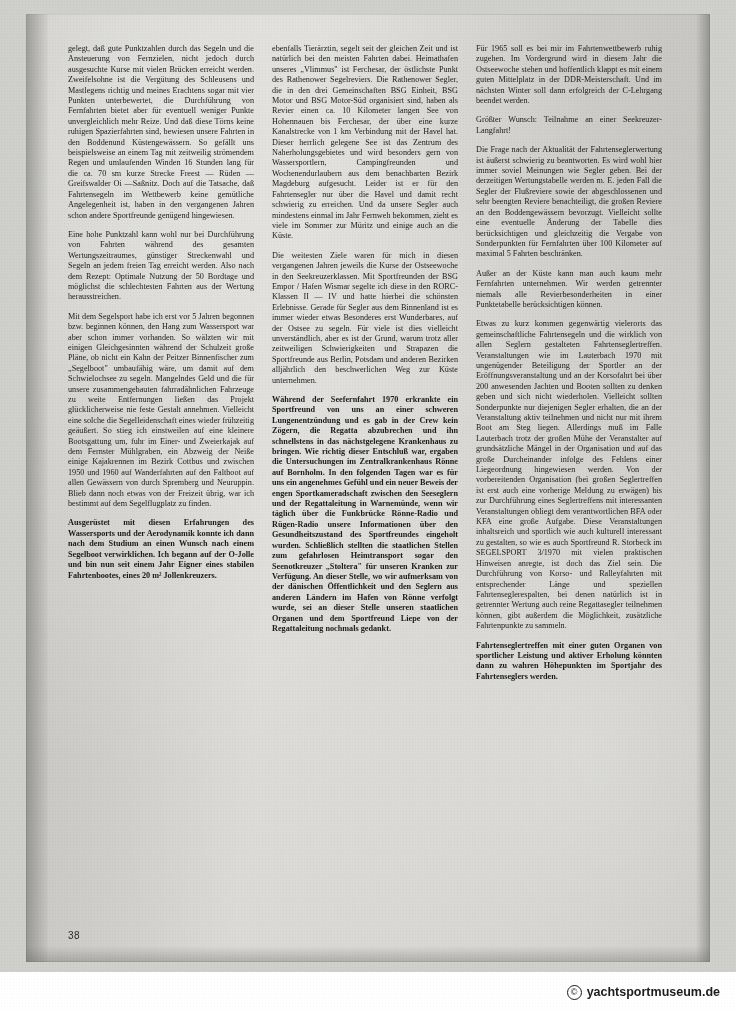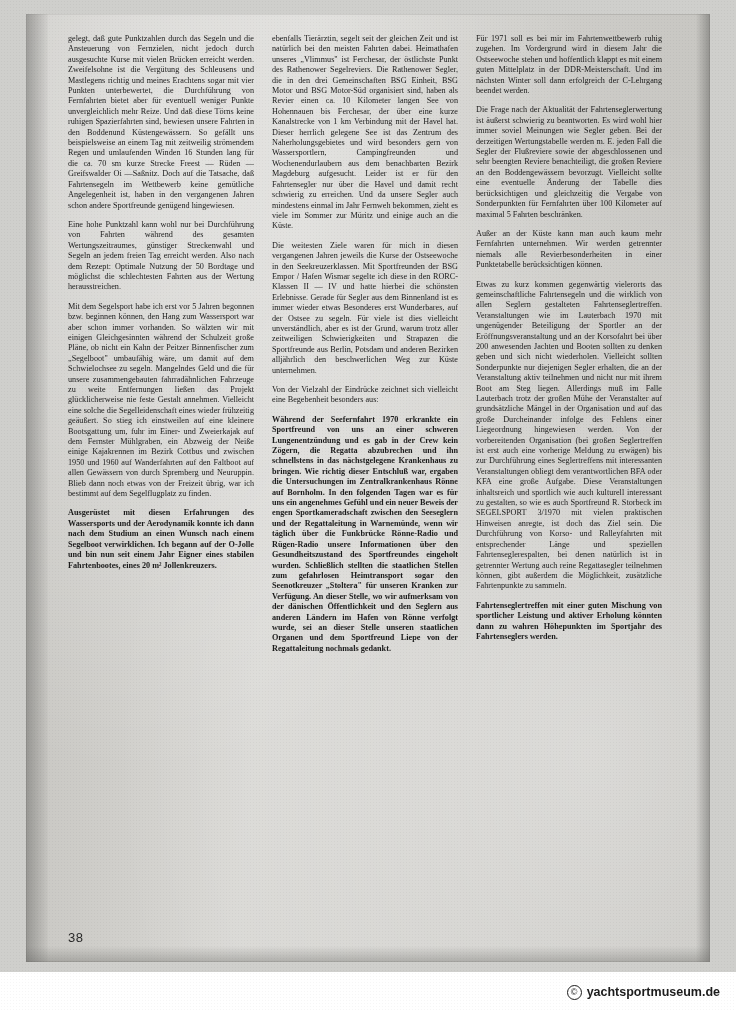--- a/index.html
+++ b/index.html
@@ -60,21 +60,21 @@
     position: absolute;
     left: 0; right: 0; bottom: 0;
     height: 16px;
     background: linear-gradient(0deg, rgba(110,110,106,0.40), rgba(150,150,146,0.0));
     pointer-events: none;
   }
 
   #columns {
     position: absolute;
     left: 68px;
-    top: 34px;
+    top: 44px;
     width: 594px;
     height: 880px;
     display: flex;
     gap: 18px;
     z-index: 2;
   }
   .column {
     width: 186px;
     font-size: 8.2px;
     line-height: 10.4px;
@@ -89,21 +89,21 @@
     text-align: justify;
   }
   .column p:last-child {
     margin-bottom: 0;
     font-weight: bold;
   }
   .folio {
     position: absolute;
     left: 68px;
     top: 930px;
-    font-size: 13px;
+    font-size: 10px;
     font-family: "Liberation Sans", sans-serif;
     color: #2a2a2a;
     letter-spacing: 0.5px;
     z-index: 3;
   }
   
   #footer {
     position: absolute;
     left: 0;
     bottom: 0;
@@ -161,29 +161,29 @@
   <div id="columns">
     <div class="column">
       <p>gelegt, daß gute Punktzahlen durch das Segeln und die Ansteuerung von Fernzielen, nicht jedoch durch ausgesuchte Kurse mit vielen Brücken erreicht werden. Zweifelsohne ist die Vergütung des Schleusens und Mastlegens richtig und meines Erachtens sogar mit vier Punkten unterbewertet, die Durchführung von Fernfahrten bietet aber für eventuell weniger Punkte unvergleichlich mehr Reize. Und daß diese Törns keine ruhigen Spazierfahrten sind, bewiesen unsere Fahrten in den Boddenund Küstengewässern. So gefällt uns beispielsweise an einem Tag mit zeitweilig strömendem Regen und umlaufenden Winden 16 Stunden lang für die ca. 70 sm kurze Strecke Freest — Rüden — Greifswalder Oi —Saßnitz. Doch auf die Tatsache, daß Fahrtensegeln im Wettbewerb keine gemütliche Angelegenheit ist, haben in den vergangenen Jahren schon andere Sportfreunde genügend hingewiesen.</p>
       <p>Eine hohe Punktzahl kann wohl nur bei Durchführung von Fahrten während des gesamten Wertungszeitraumes, günstiger Streckenwahl und Segeln an jedem freien Tag erreicht werden. Also nach dem Rezept: Optimale Nutzung der 50 Bordtage und möglichst die schlechtesten Fahrten aus der Wertung herausstreichen.</p>
       <p>Mit dem Segelsport habe ich erst vor 5 Jahren begonnen bzw. beginnen können, den Hang zum Wassersport war aber schon immer vorhanden. So wälzten wir mit einigen Gleichgesinnten während der Schulzeit große Pläne, ob nicht ein Kahn der Peitzer Binnenfischer zum „Segelboot" umbaufähig wäre, um damit auf dem Schwielochsee zu segeln. Mangelndes Geld und die für unsere zusammengebauten fahrradähnlichen Fahrzeuge zu weite Entfernungen ließen das Projekt glücklicherweise nie feste Gestalt annehmen. Vielleicht eine solche die Segelleidenschaft eines wieder frühzeitig geäußert. So stieg ich einstweilen auf eine kleinere Bootsgattung um, fuhr im Einer- und Zweierkajak auf dem Fernster Mühlgraben, ein Abzweig der Neiße einige Kajakrennen im Bezirk Cottbus und zwischen 1950 und 1960 auf Wanderfahrten auf den Faltboot auf allen Gewässern von durch Spremberg und Neuruppin. Blieb dann noch etwas von der Freizeit übrig, war ich bestimmt auf dem Segelflugplatz zu finden.</p>
       <p>Ausgerüstet mit diesen Erfahrungen des Wassersports und der Aerodynamik konnte ich dann nach dem Studium an einen Wunsch nach einem Segelboot verwirklichen. Ich begann auf der O-Jolle und bin nun seit einem Jahr Eigner eines stabilen Fahrtenbootes, eines 20 m² Jollenkreuzers.</p>
     </div>
     <div class="column">
       <p>ebenfalls Tierärztin, segelt seit der gleichen Zeit und ist natürlich bei den meisten Fahrten dabei. Heimathafen unseres „Vlimmus" ist Ferchesar, der östlichste Punkt des Rathenower Segelreviers. Die Rathenower Segler, die in den drei Gemeinschaften BSG Einheit, BSG Motor und BSG Motor-Süd organisiert sind, haben als Revier einen ca. 10 Kilometer langen See von Hohennauen bis Ferchesar, der über eine kurze Kanalstrecke von 1 km Verbindung mit der Havel hat. Dieser herrlich gelegene See ist das Zentrum des Naherholungsgebietes und wird besonders gern von Wassersportlern, Campingfreunden und Wochenendurlaubern aus dem benachbarten Bezirk Magdeburg aufgesucht. Leider ist er für den Fahrtensegler nur über die Havel und damit recht schwierig zu erreichen. Und da unsere Segler auch mindestens einmal im Jahr Fernweh bekommen, zieht es viele im Sommer zur Müritz und einige auch an die Küste.</p>
       <p>Die weitesten Ziele waren für mich in diesen vergangenen Jahren jeweils die Kurse der Ostseewoche in den Seekreuzerklassen. Mit Sportfreunden der BSG Empor / Hafen Wismar segelte ich diese in den RORC-Klassen II — IV und hatte hierbei die schönsten Erlebnisse. Gerade für Segler aus dem Binnenland ist es immer wieder etwas Besonderes erst Wunderbares, auf der Ostsee zu segeln. Für viele ist dies vielleicht unverständlich, aber es ist der Grund, warum trotz aller zeitweiligen Schwierigkeiten und Strapazen die Sportfreunde aus Berlin, Potsdam und anderen Bezirken alljährlich den beschwerlichen Weg zur Küste unternehmen.</p>
-      <p>Von der Vielzahl der Eindrücke zeichnet sich vielleicht eine Begebenheit besonders aus:</p>
       <p>Während der Seefernfahrt 1970 erkrankte ein Sportfreund von uns an einer schweren Lungenentzündung und es gab in der Crew kein Zögern, die Regatta abzubrechen und ihn schnellstens in das nächstgelegene Krankenhaus zu bringen. Wie richtig dieser Entschluß war, ergaben die Untersuchungen im Zentralkrankenhaus Rönne auf Bornholm. In den folgenden Tagen war es für uns ein angenehmes Gefühl und ein neuer Beweis der engen Sportkameradschaft zwischen den Seeseglern und der Regattaleitung in Warnemünde, wenn wir täglich über die Funkbrücke Rönne-Radio und Rügen-Radio unsere Informationen über den Gesundheitszustand des Sportfreundes eingeholt wurden. Schließlich stellten die staatlichen Stellen zum gefahrlosen Heimtransport sogar den Seenotkreuzer „Stoltera" für unseren Kranken zur Verfügung. An dieser Stelle, wo wir aufmerksam von der dänischen Öffentlichkeit und den Seglern aus anderen Ländern im Hafen von Rönne verfolgt wurde, sei an dieser Stelle unseren staatlichen Organen und dem Sportfreund Liepe von der Regattaleitung nochmals gedankt.</p>
     </div>
     <div class="column">
-      <p>Für 1971 soll es bei mir im Fahrtenwettbewerb ruhig zugehen. Im Vordergrund wird in diesem Jahr die Ostseewoche stehen und hoffentlich klappt es mit einem guten Mittelplatz in der DDR-Meisterschaft. Und im nächsten Winter soll dann erfolgreich der C-Lehrgang beendet werden.</p>
+      <p>Für 1965 soll es bei mir im Fahrtenwettbewerb ruhig zugehen. Im Vordergrund wird in diesem Jahr die Ostseewoche stehen und hoffentlich klappt es mit einem guten Mittelplatz in der DDR-Meisterschaft. Und im nächsten Winter soll dann erfolgreich der C-Lehrgang beendet werden.</p>
+      <p>Größter Wunsch: Teilnahme an einer Seekreuzer-Langfahrt!</p>
       <p>Die Frage nach der Aktualität der Fahrtenseglerwertung ist äußerst schwierig zu beantworten. Es wird wohl hier immer soviel Meinungen wie Segler geben. Bei der derzeitigen Wertungstabelle werden m. E. jeden Fall die Segler der Flußreviere sowie der abgeschlossenen und sehr beengten Reviere benachteiligt, die großen Reviere an den Boddengewässern bevorzugt. Vielleicht sollte eine eventuelle Änderung der Tabelle dies berücksichtigen und gleichzeitig die Vergabe von Sonderpunkten für Fernfahrten über 100 Kilometer auf maximal 5 Fahrten beschränken.</p>
       <p>Außer an der Küste kann man auch kaum mehr Fernfahrten unternehmen. Wir werden getrennter niemals alle Revierbesonderheiten in einer Punktetabelle berücksichtigen können.</p>
       <p>Etwas zu kurz kommen gegenwärtig vielerorts das gemeinschaftliche Fahrtensegeln und die wirklich von allen Seglern gestalteten Fahrtenseglertreffen. Veranstaltungen wie im Lauterbach 1970 mit ungenügender Beteiligung der Sportler an der Eröffnungsveranstaltung und an der Korsofahrt bei über 200 anwesenden Jachten und Booten sollten zu denken geben und sich nicht wiederholen. Vielleicht sollten Sonderpunkte nur diejenigen Segler erhalten, die an der Veranstaltung aktiv teilnehmen und nicht nur mit ihrem Boot am Steg liegen. Allerdings muß im Falle Lauterbach trotz der großen Mühe der Veranstalter auf grundsätzliche Mängel in der Organisation und auf das große Durcheinander infolge des Fehlens einer Liegeordnung hingewiesen werden. Von der vorbereitenden Organisation (bei großen Seglertreffen ist erst auch eine vorherige Meldung zu erwägen) bis zur Durchführung eines Seglertreffens mit interessanten Veranstaltungen obliegt dem verantwortlichen BFA oder KFA eine große Aufgabe. Diese Veranstaltungen inhaltsreich und sportlich wie auch kulturell interessant zu gestalten, so wie es auch Sportfreund R. Storbeck im SEGELSPORT 3/1970 mit vielen praktischen Hinweisen anregte, ist doch das Ziel sein. Die Durchführung von Korso- und Ralleyfahrten mit entsprechender Länge und speziellen Fahrtenseglerespalten, bei denen natürlich ist in getrennter Wertung auch reine Regattasegler teilnehmen können, gibt außerdem die Möglichkeit, zusätzliche Fahrtenpunkte zu sammeln.</p>
-      <p>Fahrtenseglertreffen mit einer guten Mischung von sportlicher Leistung und aktiver Erholung könnten dann zu wahren Höhepunkten im Sportjahr des Fahrtenseglers werden.</p>
+      <p>Fahrtenseglertreffen mit einer guten Organen von sportlicher Leistung und aktiver Erholung könnten dann zu wahren Höhepunkten im Sportjahr des Fahrtenseglers werden.</p>
     </div>
   </div>
 
   <div class="folio">38</div>
 
   <div id="grain"></div>
 
   <div id="footer">
     <div id="watermark">
       <span class="copy-mark">©</span>

